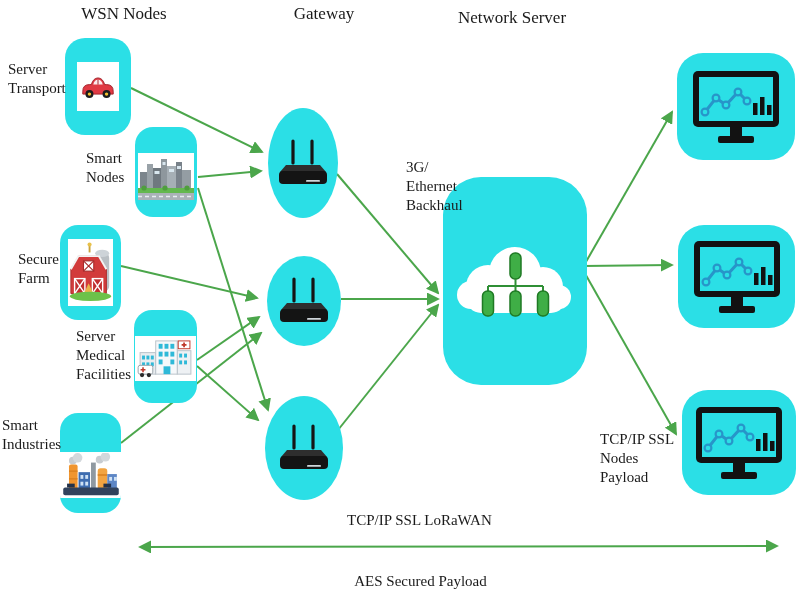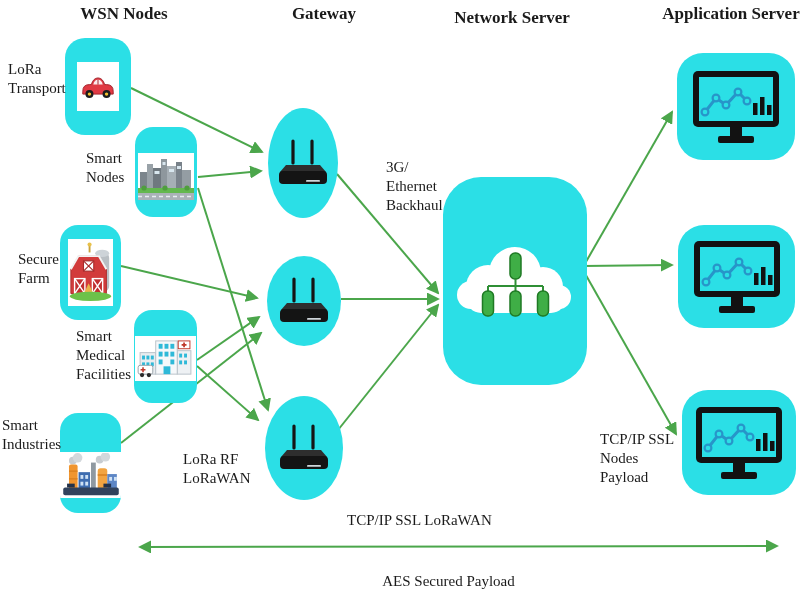--- a/index.html
+++ b/index.html
@@ -1,18 +1,18 @@
 <!DOCTYPE html>
 <html style="--box-cyan: #2bdfe6; --arrow-green: #4ba64b; --server-green: #3fae46; --text: #1a1a1a;"><head>
 <meta charset="utf-8">
 <style>
   html,body{margin:0;padding:0;background:#fff;}
   .stage{position:relative;width:800px;height:600px;background:#ffffff;
          font-family:"Liberation Serif",serif;color:#1a1a1a;overflow:hidden;}
-  .hdr{position:absolute;transform:translateX(-50%);font-size:17px;font-weight:700;white-space:nowrap;}
+  .hdr{position:absolute;transform:translateX(-50%);font-size:17px;font-weight:400;white-space:nowrap;}
   .lbl{position:absolute;font-size:15px;line-height:1.28;}
   .lbl.nowrap{white-space:nowrap;margin-top:44px;}
   .lbl.center{text-align:center;}
   .cyan-box{position:absolute;background:var(--box-cyan,#2bdfe6);overflow:hidden;}
   .ellipse{position:absolute;background:var(--box-cyan,#2bdfe6);border-radius:50%;
            display:flex;align-items:center;justify-content:center;}
   .plate{position:absolute;background:#ffffff;display:flex;align-items:center;justify-content:center;}
   .plate svg{display:block;}
   .arrows{position:absolute;left:0;top:0;width:800px;height:600px;pointer-events:none;}
   .appbox,.nsbox{display:flex;align-items:center;justify-content:center;}
@@ -185,30 +185,29 @@
       <path d="M583,267 L672,112" marker-end="url(#ah)"></path>
       <path d="M583,266 L672,265" marker-end="url(#ah)"></path>
       <path d="M583,270 L676,434" marker-end="url(#ah)"></path>
       <path d="M140,547 L777,546" marker-start="url(#ah)" marker-end="url(#ah)"></path>
     </g>
   </svg>
 
   <div class="hdr" style="left:124px;top:4px">WSN Nodes</div>
   <div class="hdr" style="left:324px;top:4px">Gateway</div>
   <div class="hdr" style="left:512px;top:8px">Network Server</div>
-  <div class="hdr" style="left:731px;top:4px">Application Server</div>
 
   <div class="cyan-box" style="left:65px;top:38px;width:66px;height:97px;border-radius:20px">
     <div class="plate" style="left:12px;top:24px;width:42px;height:49px">
       <svg width="38" height="27">
           <use href="#ic-car"></use>
         </svg>
     </div>
   </div>
-  <div class="lbl" style="left:8px;top:60px;width:62px">LoRa Transport</div>
+  <div class="lbl" style="left:8px;top:60px;width:62px">Server Transport</div>
 
   <div class="cyan-box" style="left:135px;top:127px;width:62px;height:90px;border-radius:18px">
     <div class="plate" style="left:3px;top:26px;width:56px;height:47px">
       <svg width="56" height="46">
           <use href="#ic-city"></use>
         </svg>
     </div>
   </div>
   <div class="lbl" style="left:86px;top:149px;width:48px">Smart Nodes</div>
 
@@ -221,21 +220,21 @@
   </div>
   <div class="lbl" style="left:18px;top:250px;width:48px">Secure Farm</div>
 
   <div class="cyan-box" style="left:134px;top:310px;width:63px;height:93px;border-radius:18px">
     <div class="plate" style="left:1px;top:26px;width:61px;height:45px">
       <svg width="59" height="43">
           <use href="#ic-hospital"></use>
         </svg>
     </div>
   </div>
-  <div class="lbl" style="left:76px;top:327px;width:62px">Smart Medical Facilities</div>
+  <div class="lbl" style="left:76px;top:327px;width:62px">Server Medical Facilities</div>
 
   <div class="cyan-box" style="left:60px;top:413px;width:61px;height:100px;border-radius:18px">
     <div class="plate" style="left:0px;top:39px;width:61px;height:46px">
       <svg width="60" height="45">
           <use href="#ic-factory"></use>
         </svg>
     </div>
   </div>
   <div class="lbl" style="left:2px;top:416px;width:66px">Smart Industries</div>
 
@@ -270,19 +269,18 @@
     <svg width="88" height="74">
         <use href="#ic-monitor"></use>
       </svg>
   </div>
   <div class="cyan-box appbox" style="left:682px;top:390px;width:114px;height:105px;border-radius:26px">
     <svg width="88" height="74">
         <use href="#ic-monitor"></use>
       </svg>
   </div>
 
-  <div class="lbl" style="left:386px;top:158px;width:66px">3G/ Ethernet Backhaul</div>
-  <div class="lbl" style="left:183px;top:450px;width:80px">LoRa RF LoRaWAN</div>
+  <div class="lbl" style="left:406px;top:158px;width:66px">3G/ Ethernet Backhaul</div>
   <div class="lbl nowrap" style="left:347px;top:467px">TCP/IP SSL LoRaWAN</div>
   <div class="lbl" style="left:600px;top:430px;width:84px">TCP/IP SSL Nodes Payload</div>
-  <div class="lbl center" style="left:346px;top:572px;width:205px">AES Secured Payload</div>
+  <div class="lbl center" style="left:318px;top:572px;width:205px">AES Secured Payload</div>
 
 </div>
 
 </body></html>

